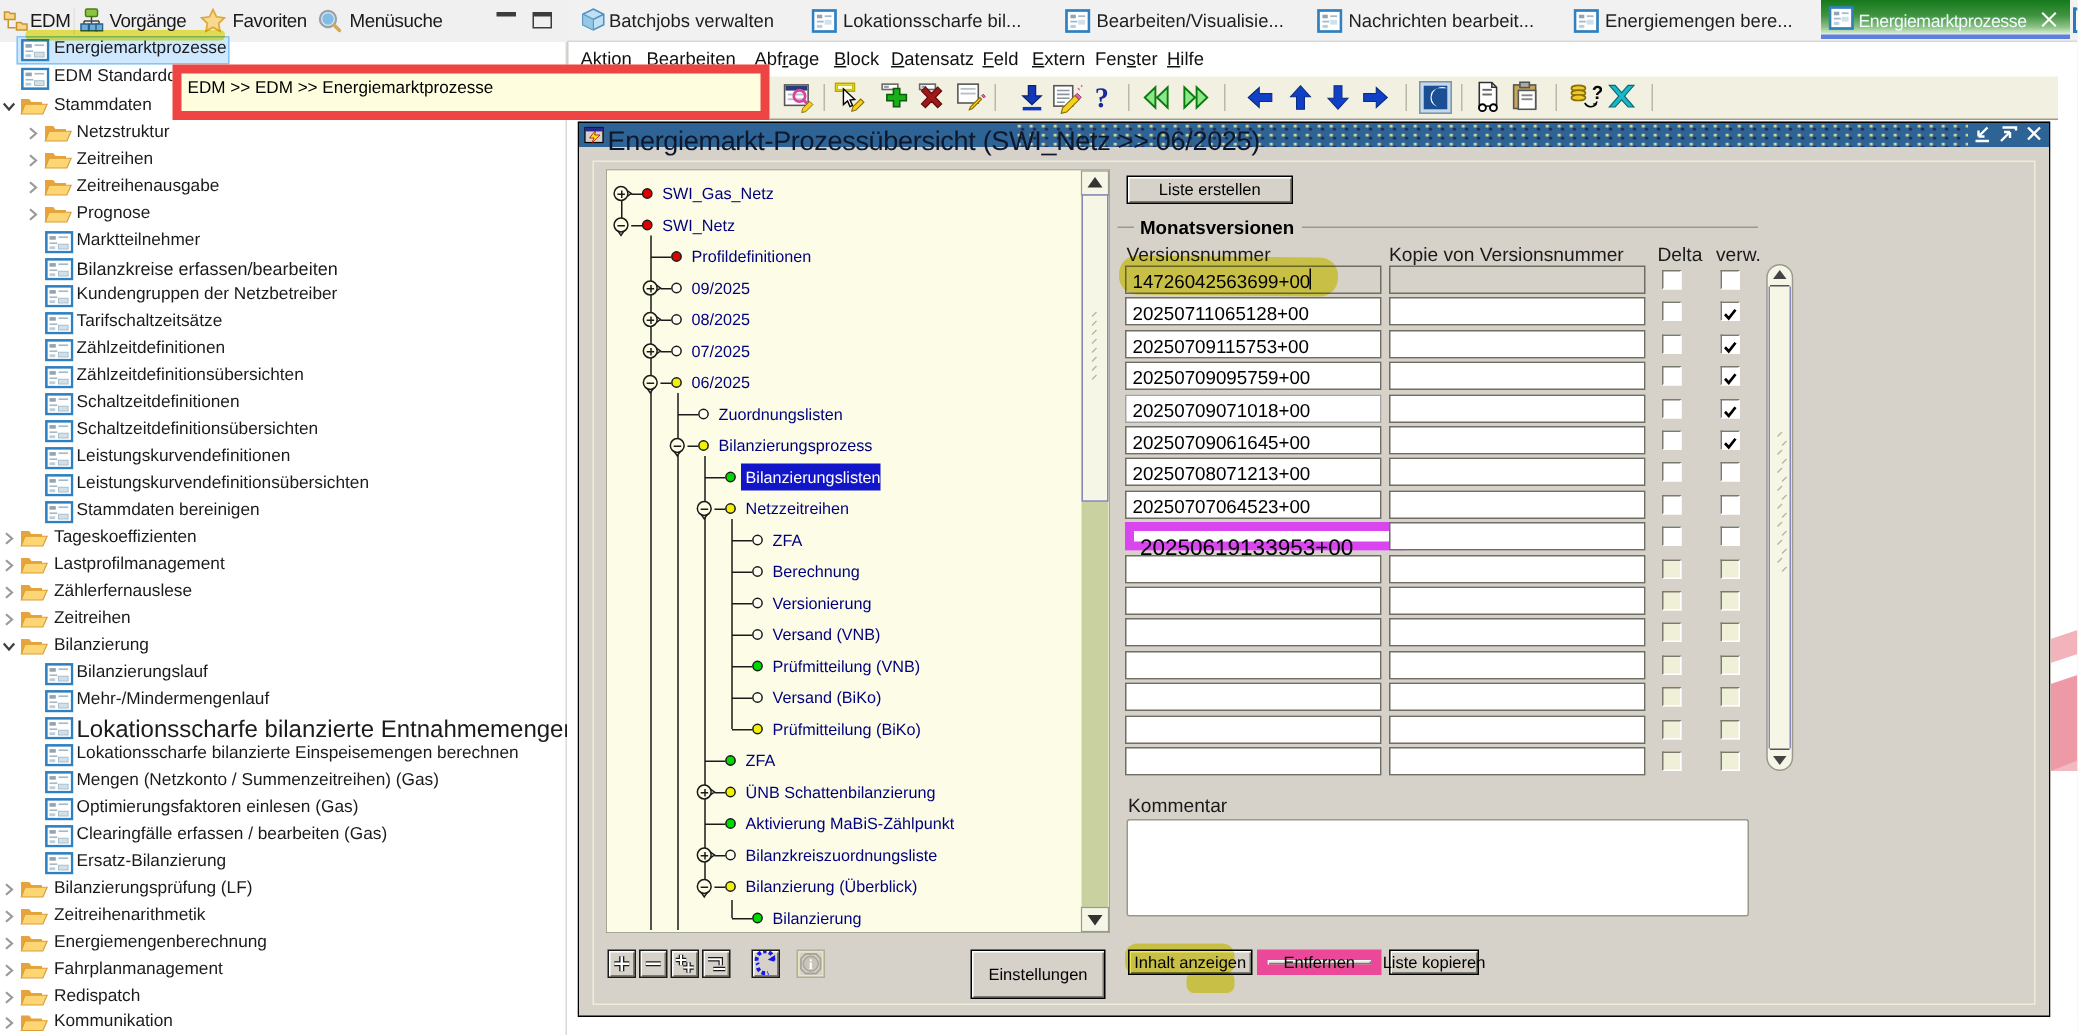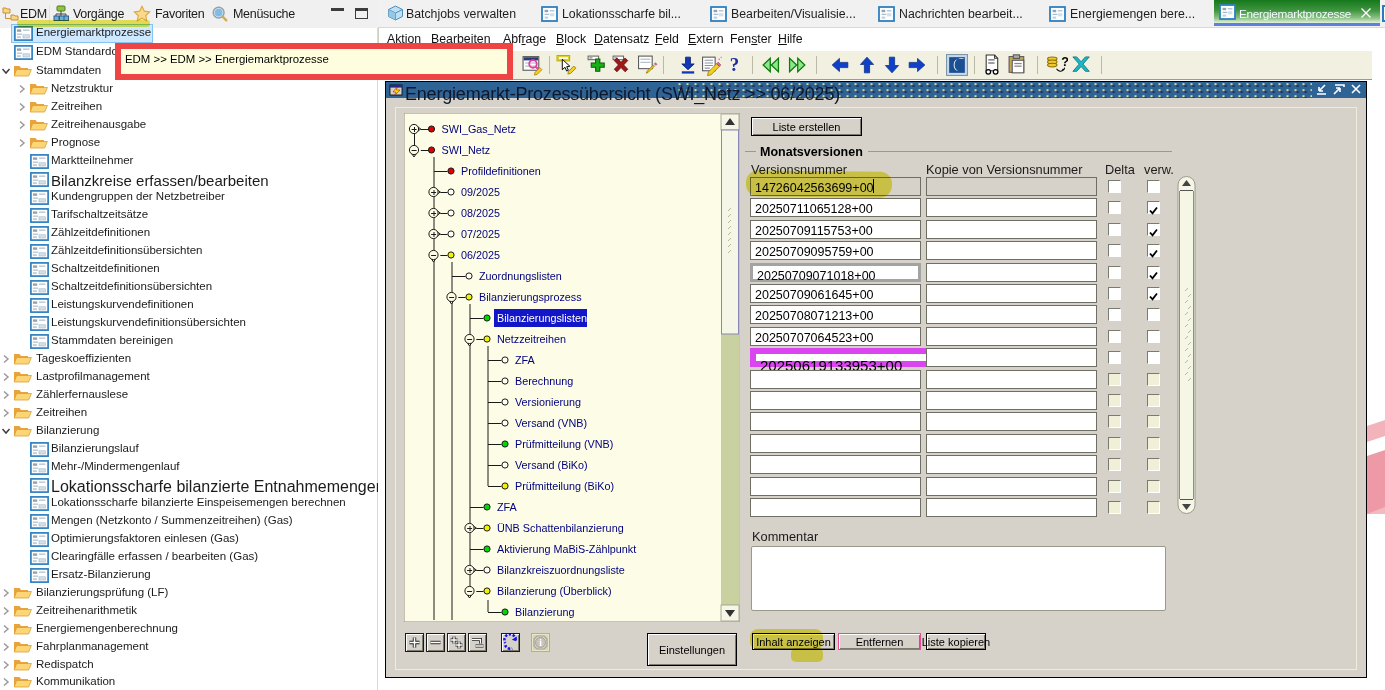--- a/index.html
+++ b/index.html
@@ -110,21 +110,21 @@
   </svg>
 <div class="abs" style="left:51px;top:154px;font-size:11.5px;color:#1b1b1b;white-space:nowrap">Marktteilnehmer</div>
 <svg class="abs" style="left:30px;top:172px" width="19" height="15" viewBox="0 0 19 15">
     <rect x="0.9" y="0.9" width="17.2" height="13.2" fill="#fff" stroke="#2e80c0" stroke-width="1.7"></rect>
     <rect x="3" y="3.4" width="4.2" height="2.4" fill="#90a4b4"></rect>
     <rect x="9" y="3.6" width="6.4" height="1.1" fill="#a4bac8"></rect>
     <rect x="3" y="7.6" width="5.2" height="1.1" fill="#a4bac8"></rect>
     <rect x="3" y="10.2" width="3.8" height="1.9" fill="#bccddb"></rect>
     <rect x="9" y="8.8" width="6.4" height="3.2" fill="#d2e0ea" stroke="#a4bac8" stroke-width=".6"></rect>
   </svg>
-<div class="abs" style="left:51px;top:172px;font-size:15px;color:#1b1b1b;white-space:nowrap">Bilanzkreise erfassen/bearbeiten</div>
+<div class="abs" style="left:51px;top:172px;font-size:12px;color:#1b1b1b;white-space:nowrap">Bilanzkreise erfassen/bearbeiten</div>
 <svg class="abs" style="left:30px;top:190px" width="19" height="15" viewBox="0 0 19 15">
     <rect x="0.9" y="0.9" width="17.2" height="13.2" fill="#fff" stroke="#2e80c0" stroke-width="1.7"></rect>
     <rect x="3" y="3.4" width="4.2" height="2.4" fill="#90a4b4"></rect>
     <rect x="9" y="3.6" width="6.4" height="1.1" fill="#a4bac8"></rect>
     <rect x="3" y="7.6" width="5.2" height="1.1" fill="#a4bac8"></rect>
     <rect x="3" y="10.2" width="3.8" height="1.9" fill="#bccddb"></rect>
     <rect x="9" y="8.8" width="6.4" height="3.2" fill="#d2e0ea" stroke="#a4bac8" stroke-width=".6"></rect>
   </svg>
 <div class="abs" style="left:51px;top:190px;font-size:11.5px;color:#1b1b1b;white-space:nowrap">Kundengruppen der Netzbetreiber</div>
 <svg class="abs" style="left:30px;top:208px" width="19" height="15" viewBox="0 0 19 15">
@@ -720,21 +720,21 @@
 <div class="abs" style="left:1108px;top:223px;width:13px;height:13px;background:#fff;border:1px solid;border-color:#7a7a6e #fff #fff #7a7a6e"></div>
 <div class="abs" style="left:1147px;top:223px;width:13px;height:13px;background:#fff;border:1px solid;border-color:#7a7a6e #fff #fff #7a7a6e"><svg width="11" height="11" viewBox="0 0 11 11">
       <path d="M2 5.5l2.5 2.8L9 2.5" fill="none" stroke="#000" stroke-width="1.8"></path>
     </svg></div>
 <div class="abs" style="left:750px;top:241px;width:171px;height:19px;background:#fff;border:1px solid #6e6e64;font-size:12.5px;color:#000;padding:2.5px 0 0 4px">20250709095759+00</div>
 <div class="abs" style="left:926px;top:241px;width:171px;height:19px;background:#fff;border:1px solid #6e6e64"></div>
 <div class="abs" style="left:1108px;top:244px;width:13px;height:13px;background:#fff;border:1px solid;border-color:#7a7a6e #fff #fff #7a7a6e"></div>
 <div class="abs" style="left:1147px;top:244px;width:13px;height:13px;background:#fff;border:1px solid;border-color:#7a7a6e #fff #fff #7a7a6e"><svg width="11" height="11" viewBox="0 0 11 11">
       <path d="M2 5.5l2.5 2.8L9 2.5" fill="none" stroke="#000" stroke-width="1.8"></path>
     </svg></div>
-<div class="abs" style="left:750px;top:263px;width:171px;height:19px;background:#fff;border:3px solid #a3a3a3;font-size:12.5px;color:#000;padding:2.5px 0 0 4px">20250709071018+00</div>
+<div class="abs" style="left:750px;top:263px;width:171px;height:19px;background:#fff;border:1px solid #a3a3a3;font-size:12.5px;color:#000;padding:2.5px 0 0 4px">20250709071018+00</div>
 <div class="abs" style="left:926px;top:263px;width:171px;height:19px;background:#fff;border:1px solid #6e6e64"></div>
 <div class="abs" style="left:1108px;top:266px;width:13px;height:13px;background:#fff;border:1px solid;border-color:#7a7a6e #fff #fff #7a7a6e"></div>
 <div class="abs" style="left:1147px;top:266px;width:13px;height:13px;background:#fff;border:1px solid;border-color:#7a7a6e #fff #fff #7a7a6e"><svg width="11" height="11" viewBox="0 0 11 11">
       <path d="M2 5.5l2.5 2.8L9 2.5" fill="none" stroke="#000" stroke-width="1.8"></path>
     </svg></div>
 <div class="abs" style="left:750px;top:284px;width:171px;height:19px;background:#fff;border:1px solid #6e6e64;font-size:12.5px;color:#000;padding:2.5px 0 0 4px">20250709061645+00</div>
 <div class="abs" style="left:926px;top:284px;width:171px;height:19px;background:#fff;border:1px solid #6e6e64"></div>
 <div class="abs" style="left:1108px;top:287px;width:13px;height:13px;background:#fff;border:1px solid;border-color:#7a7a6e #fff #fff #7a7a6e"></div>
 <div class="abs" style="left:1147px;top:287px;width:13px;height:13px;background:#fff;border:1px solid;border-color:#7a7a6e #fff #fff #7a7a6e"><svg width="11" height="11" viewBox="0 0 11 11">
       <path d="M2 5.5l2.5 2.8L9 2.5" fill="none" stroke="#000" stroke-width="1.8"></path>
@@ -829,21 +829,21 @@
       <path d="M14.8 2.6l-.6 4.6-4.4-1.4z" fill="#1818e8"></path>
       <path d="M3.2 11.2a5.6 5.6 0 007 3.4" fill="none" stroke="#1818e8" stroke-width="2.6" stroke-dasharray="2.4 1.6"></path>
     </svg></div>
 <div class="abs" style="left:531px;top:633px;width:19px;height:19px;background:#d6d2c9;border:1px solid #b0aca0;box-shadow:inset 0 0 0 1px #e8e8c0"><svg width="17" height="17" viewBox="0 0 17 17">
       <path d="M5 2h7l3 3v7l-3 3H5l-3-3V5z" fill="none" stroke="#a8a49a" stroke-width="1.2"></path>
       <circle cx="8.5" cy="8.5" r="5" fill="#c8c4ba" stroke="#a8a49a"></circle>
       <text x="8.5" y="12" font-size="9.5" fill="#fff" text-anchor="middle" font-family="Liberation Serif" font-weight="bold">i</text>
     </svg></div>
 <div class="abs" style="left:647px;top:633px;width:90px;height:33px;background:#d6d2c9;border:1px solid #000;box-shadow:inset 1px 1px 0 #fff,inset -1px -1px 0 #7a7a6e;font-size:11px;color:#000;display:flex;align-items:center;justify-content:center;white-space:nowrap">Einstellungen</div>
 <div class="abs" style="left:752px;top:633px;width:83px;height:17px;background:#d6d2c9;border:1px solid #000;box-shadow:inset 1px 1px 0 #fff,inset -1px -1px 0 #7a7a6e;font-size:11px;color:#000;display:flex;align-items:center;justify-content:center;white-space:nowrap">Inhalt anzeigen</div>
-<div class="abs" style="left:838px;top:633px;width:83px;height:17px;background:#d6d2c9;border:1px solid #ec4899;box-shadow:inset 1px 1px 0 #fff,inset -1px -1px 0 #7a7a6e;font-size:11px;color:#000;display:flex;align-items:center;justify-content:center;white-space:nowrap">Entfernen</div>
+<div class="abs" style="left:838px;top:633px;width:83px;height:17px;background:#d6d2c9;border:7px solid #ec4899;box-shadow:inset 1px 1px 0 #fff,inset -1px -1px 0 #7a7a6e;font-size:11px;color:#000;display:flex;align-items:center;justify-content:center;white-space:nowrap">Entfernen</div>
 <div class="abs" style="left:926px;top:633px;width:60px;height:17px;background:#d6d2c9;border:1px solid #000;box-shadow:inset 1px 1px 0 #fff,inset -1px -1px 0 #7a7a6e;font-size:11px;color:#000;display:flex;align-items:center;justify-content:center;white-space:nowrap">Liste kopieren</div>
 <div class="mk" style="left:746px;top:171px;width:146px;height:26px;border-radius:12px;transform:rotate(.6deg)"></div>
 <div class="mk" style="left:750px;top:629px;width:73px;height:21px;border-radius:8px"></div>
 <div class="mk" style="left:791px;top:648px;width:32px;height:14px;border-radius:5px"></div>
 <div class="abs" style="left:1367px;top:80px;width:18px;height:610px;background:#fff"></div>
 <div class="abs" style="left:378px;top:679px;width:1007px;height:11px;background:#fff"></div>
 <div class="abs" style="left:378px;top:80px;width:7px;height:599px;background:#fff"></div>
 <svg class="abs" style="left:1367px;top:415px" width="18" height="105" viewBox="0 0 18 105">
 <polygon points="0,11 18,5 18,21 0,27" fill="#f3b3bb"></polygon>
 <polygon points="0,41 18,35 18,99 0,99" fill="#ee9aa6"></polygon>

